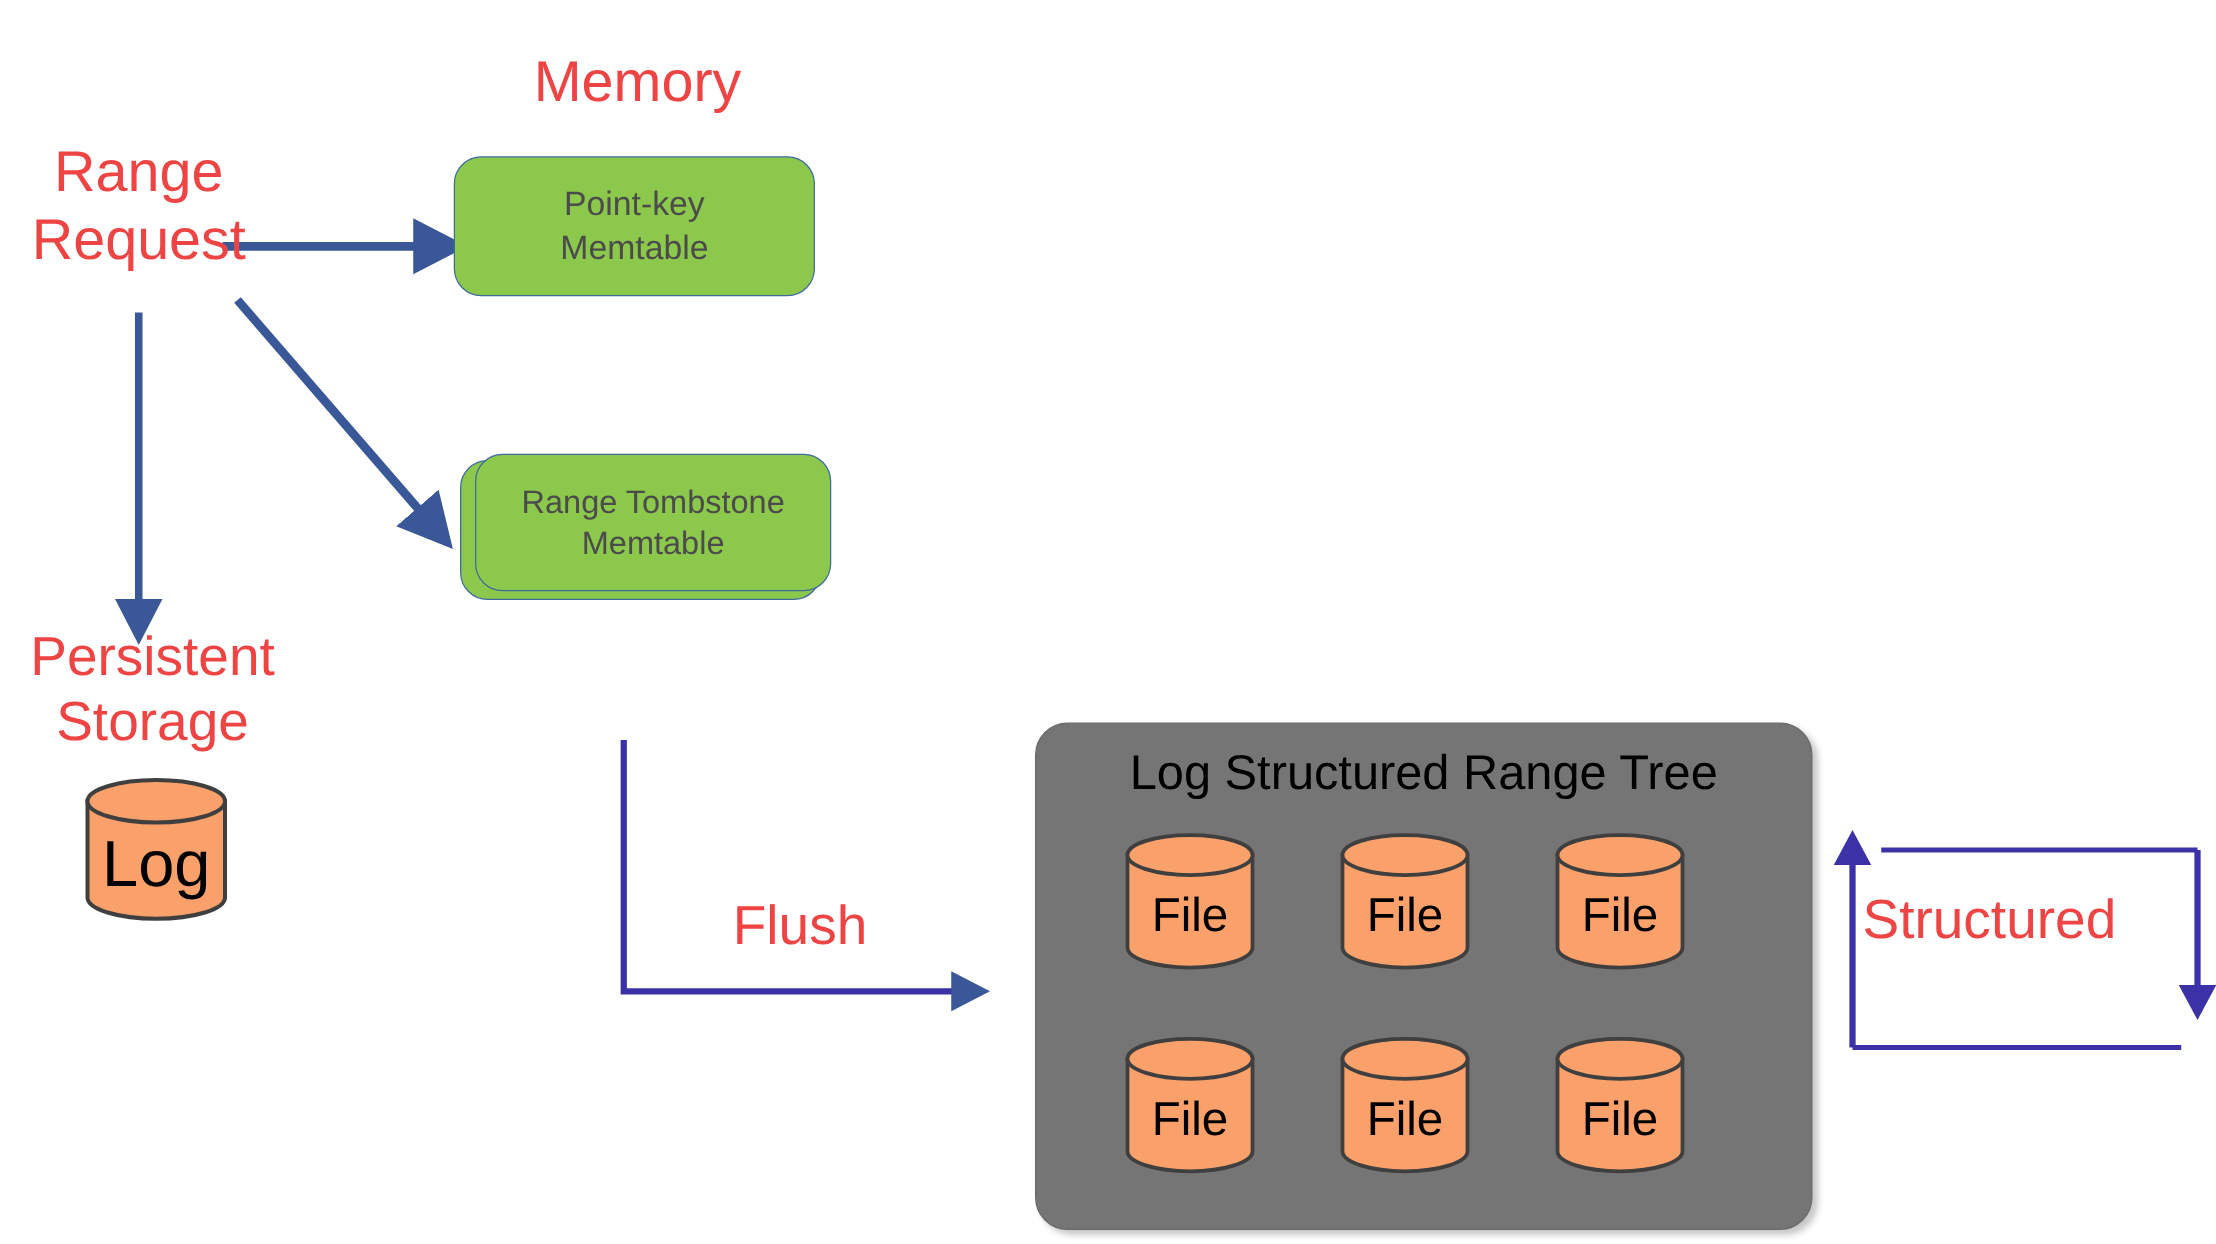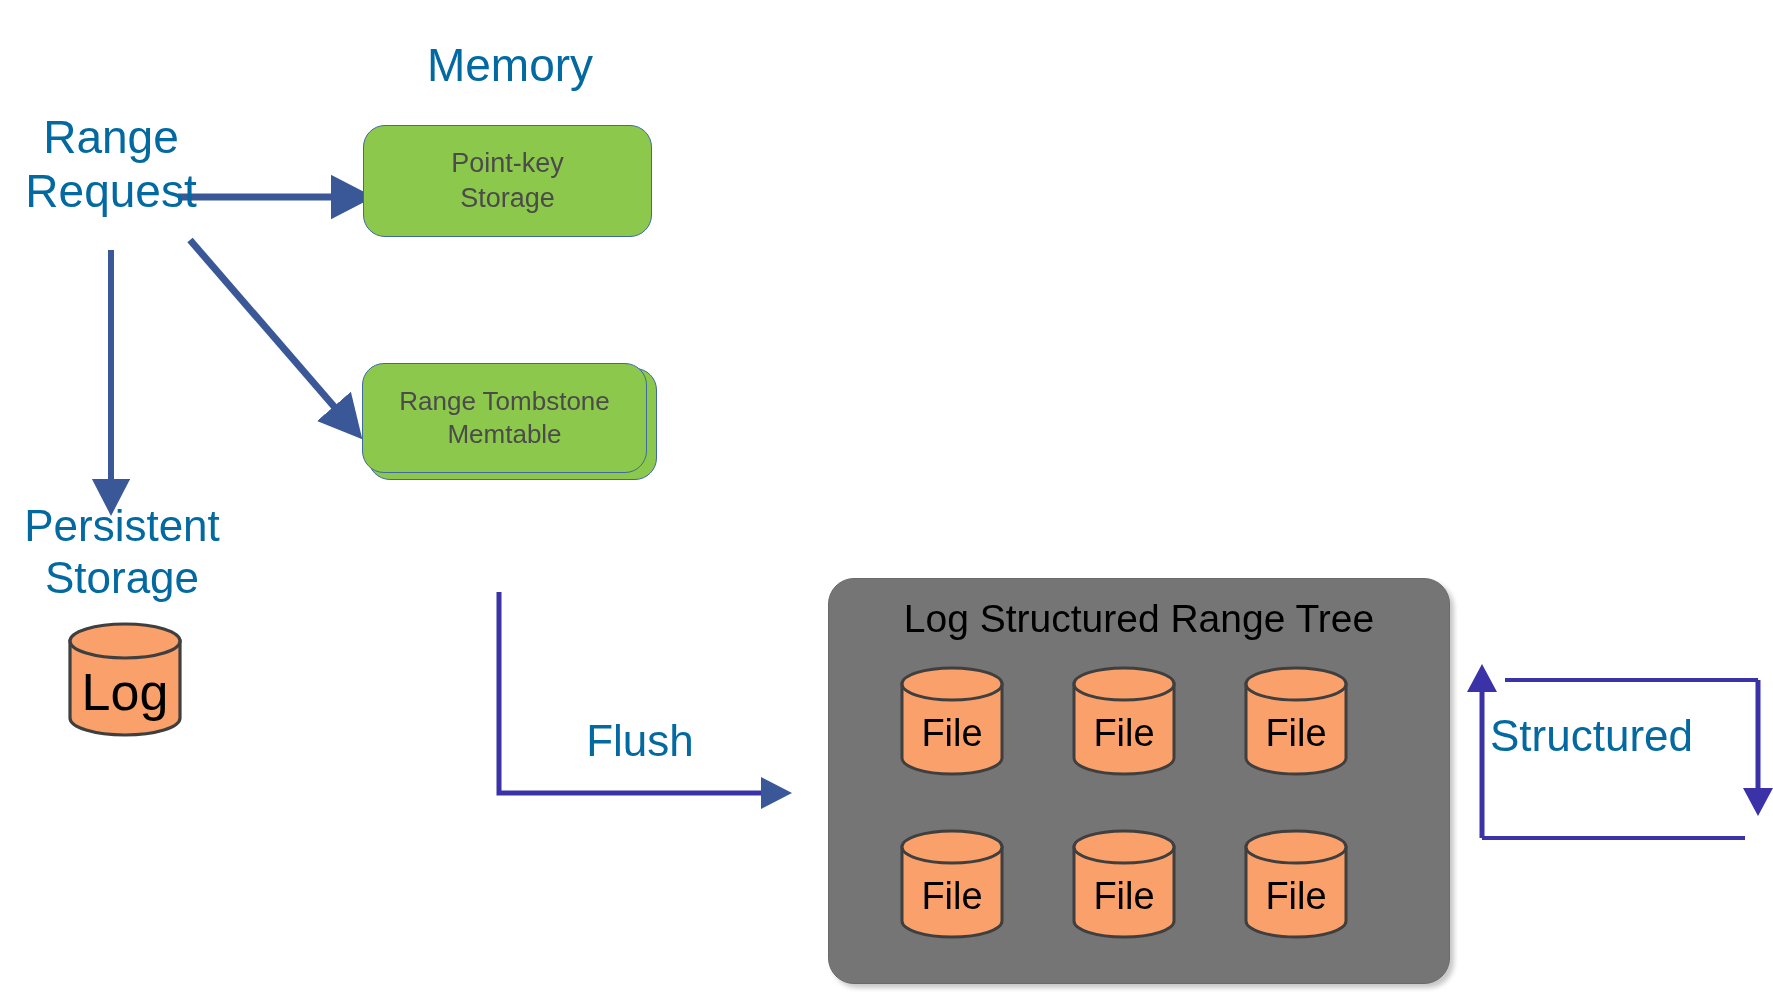--- a/index.html
+++ b/index.html
@@ -8,21 +8,21 @@
     font-family:"Liberation Sans", sans-serif;
     width:1773px;height:995px;
     position:relative;overflow:hidden;
   }
   #canvas{position:absolute;left:0;top:0;width:1773px;height:995px;}
   .svg-layer{position:absolute;left:0;top:0;width:1773px;height:995px;pointer-events:none;}
 
   
   .plain-label{
     position:absolute;
-    color:#0369a1;
+    color:#ef4444;
     font-family:"Liberation Sans", sans-serif;
     text-align:center;
     line-height:1.18;
     white-space:pre-line;
     font-weight:400;
   }
 
   
   .memtable{
     position:absolute;
@@ -120,25 +120,25 @@
 Request</div>
 
   <div class="plain-label" style="left:0px;top:500px;width:244px;font-size:44px;">Persistent
 Storage</div>
 
   <div class="plain-label" style="left:540px;top:715px;width:200px;font-size:44px;">Flush</div>
 
   <div class="plain-label" style="left:1490px;top:710px;width:280px;font-size:44px;text-align:left;">Structured</div>
 
   <div class="memtable" style="left:363px;top:125px;width:287px;height:110px;">Point-key
-Storage</div>
+Memtable</div>
 
   <div class="memtable ghost" style="left:368px;top:368px;width:287px;height:110px;">Range Tombstone
 Memtable</div>
-  <div class="memtable" style="left:362px;top:363px;width:283px;height:108px;font-size:26px;">Range Tombstone
+  <div class="memtable" style="left:380px;top:363px;width:283px;height:108px;font-size:26px;">Range Tombstone
 Memtable</div>
 
   <div class="cyl" style="left:68px;top:623px;width:114px;height:113px;">
     <svg width="114" height="113" viewBox="0 0 114 113" xmlns="http://www.w3.org/2000/svg">
       <path d="M2,18 L2,95 A55,17 0 0,0 112,95 L112,18 Z" fill="#F9A06B" stroke="#3F3F3F" stroke-width="3.2"></path>
       <ellipse cx="57" cy="18" rx="55" ry="17" fill="#F9A06B" stroke="#3F3F3F" stroke-width="3.2"></ellipse>
     </svg>
     <div class="cyl-label" style="font-size:52px;padding-top:12px;">Log</div>
   </div>
 

